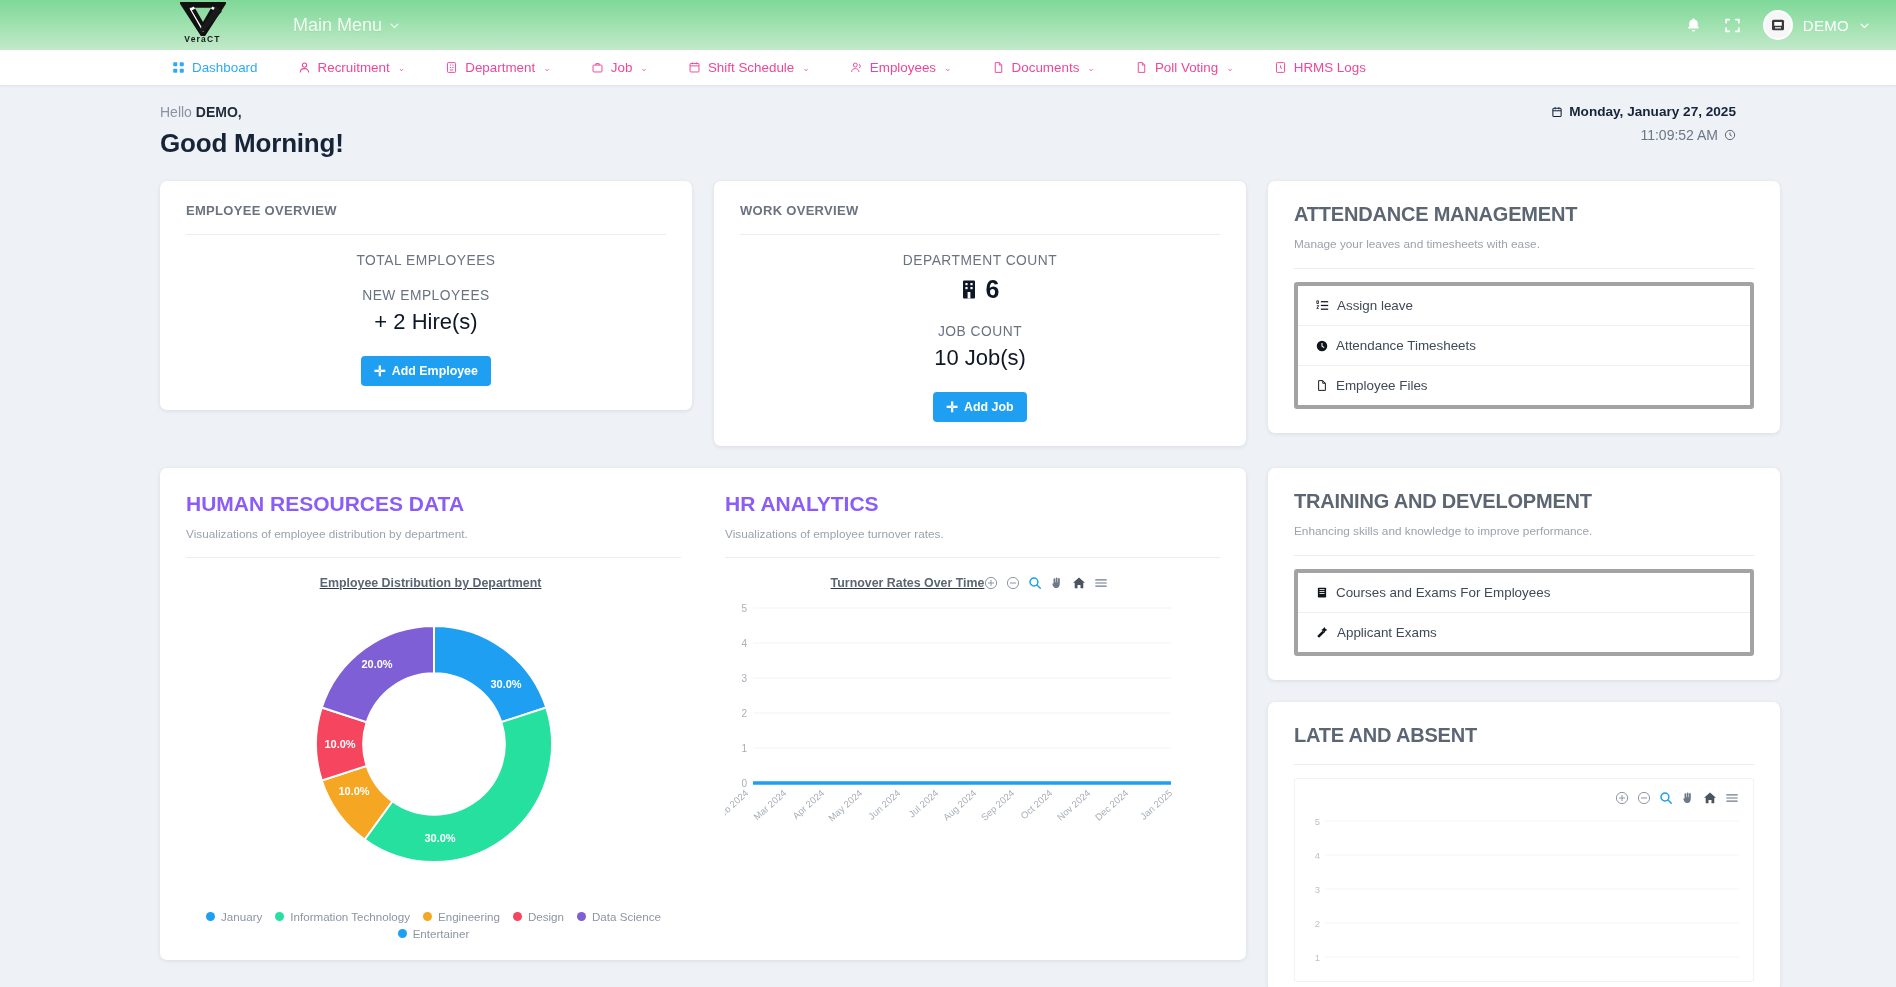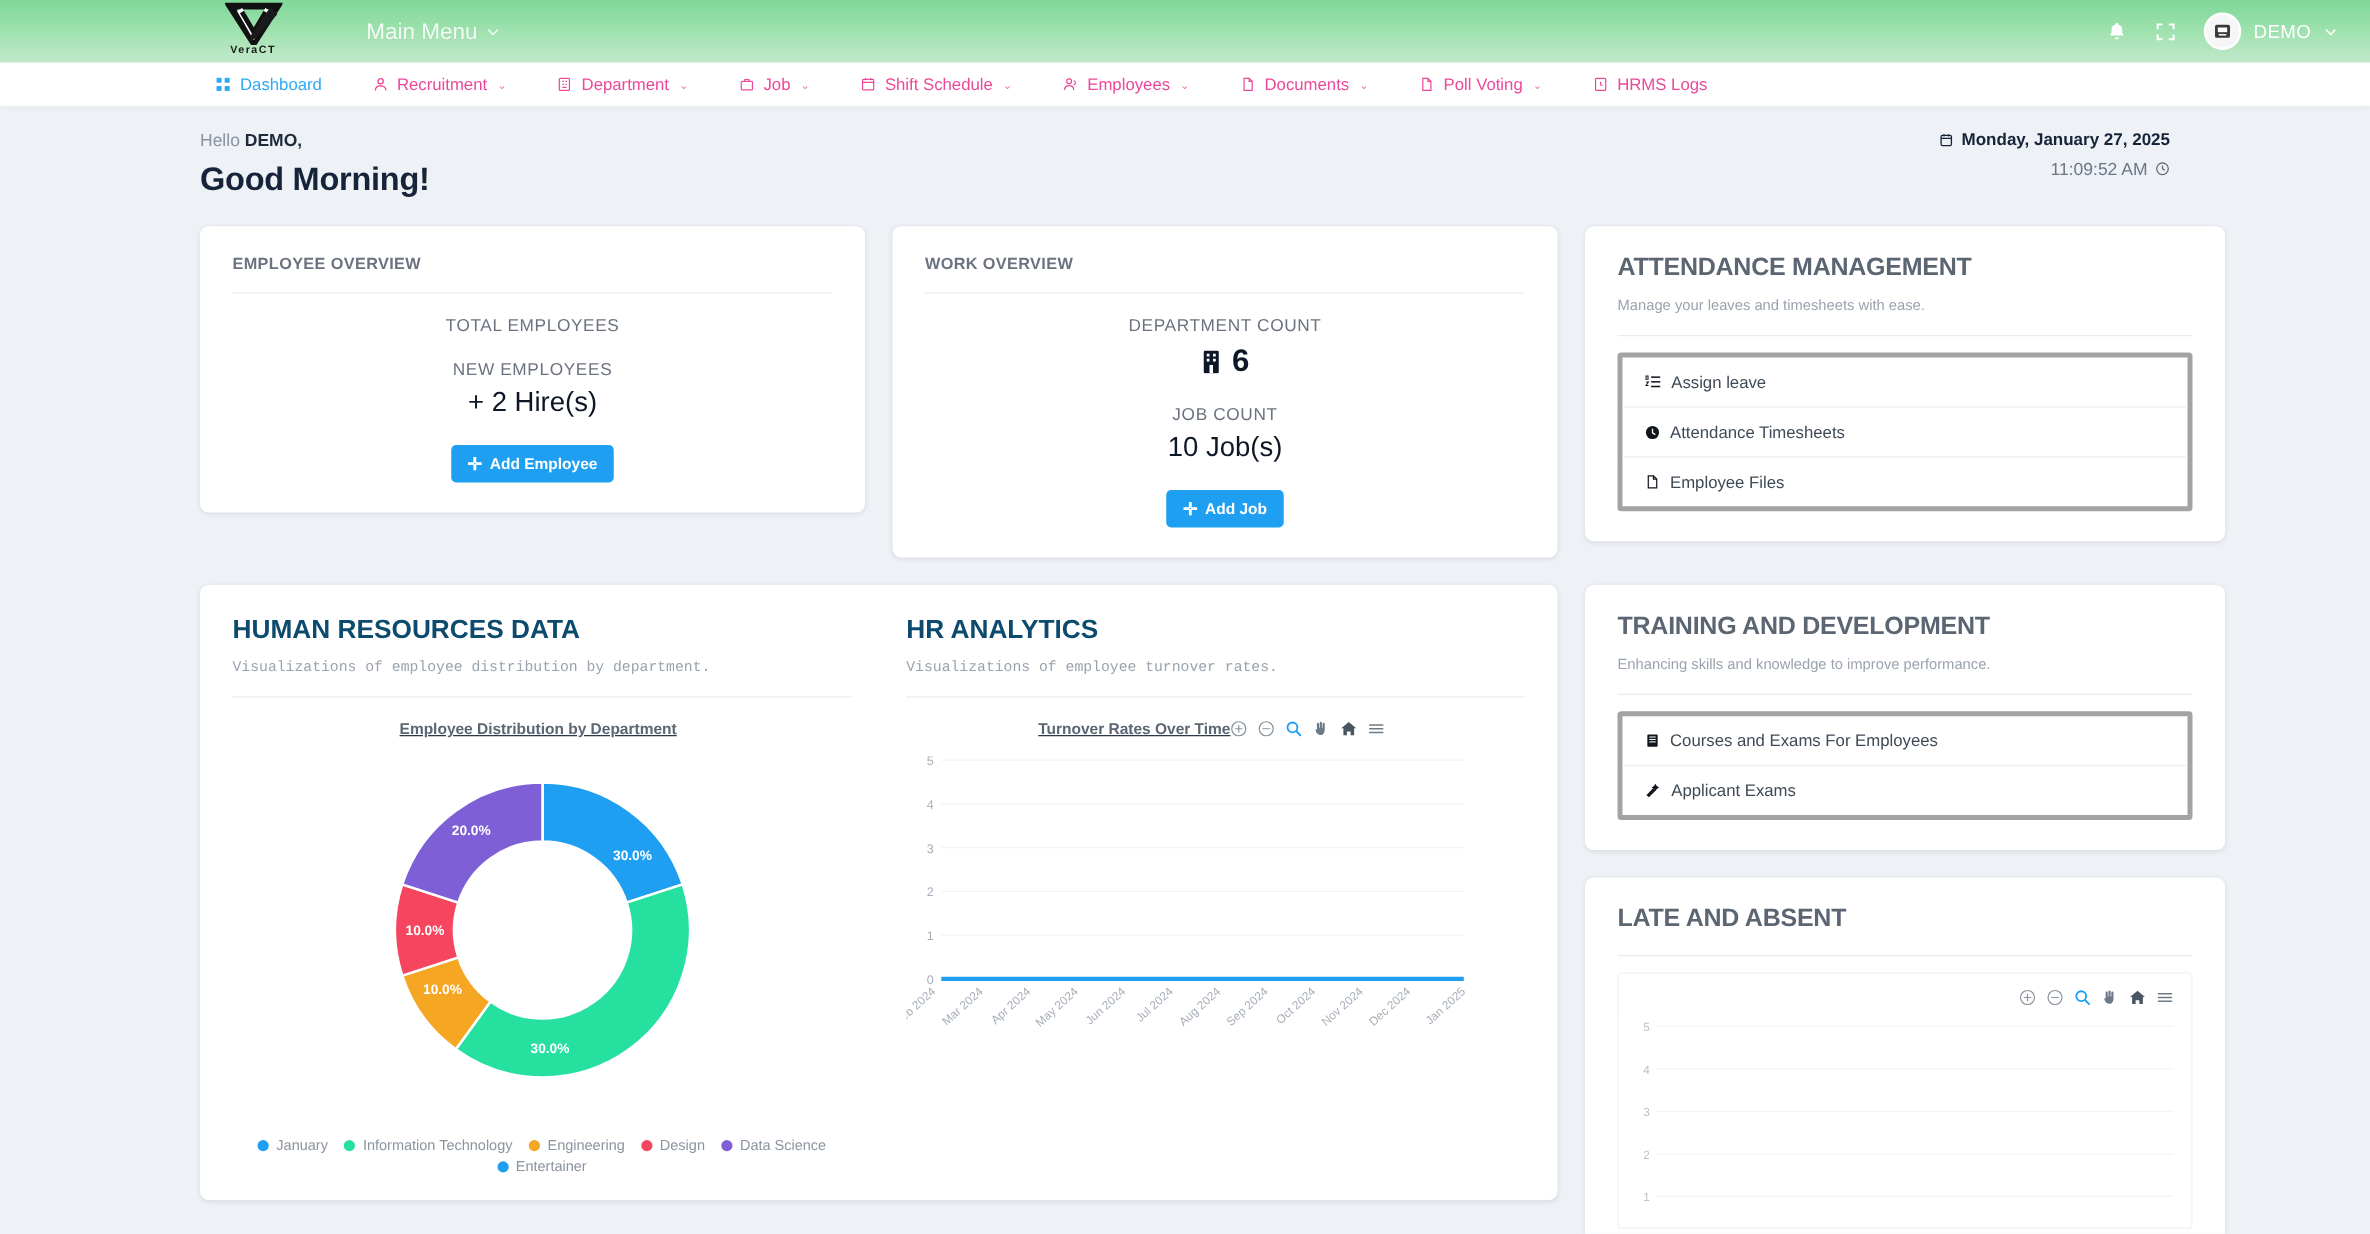--- a/index.html
+++ b/index.html
@@ -117,22 +117,22 @@
   .list-row .gly { font-size: 12.5px; color:#11161d; display:inline-flex; }
 
   
   .wide-card {
     grid-column: 1 / span 2;
     background: #fff; border-radius: 7px;
     box-shadow: 0 1px 4px rgba(30,45,70,.10);
     padding: 24px 26px 20px 26px;
     display: grid; grid-template-columns: 1fr 1fr; gap: 0px;
   }
-  .sect-title { font-size: 21px; font-weight: 700; color: #0c4a6e; }
-  .sect-sub { font-size: 11.8px; color: #9aa3ae; margin-top: 11px; font-family: Liberation Mono, monospace; }
+  .sect-title { font-size: 21px; font-weight: 700; color: #8b5cf6; }
+  .sect-sub { font-size: 11.8px; color: #9aa3ae; margin-top: 11px; }
   .sect-hr { height: 1px; background: #e9edf1; margin: 16px 0 0 0; }
   .chart-head {
     display:flex; align-items:center; justify-content:center;
     margin-top: 18px; padding-right: 6px; text-decoration: underline;
   }
   .chart-name { font-size: 12.4px; font-weight: 700; color: #5c6673; }
   .chart-tools { display:flex; align-items:center; gap: 8px; }
   .tool { cursor: pointer; display:flex; align-items:center; color:#6e7a88;}
   .left-pane { padding-right: 22px; }
   .right-pane { padding-left: 22px; }

